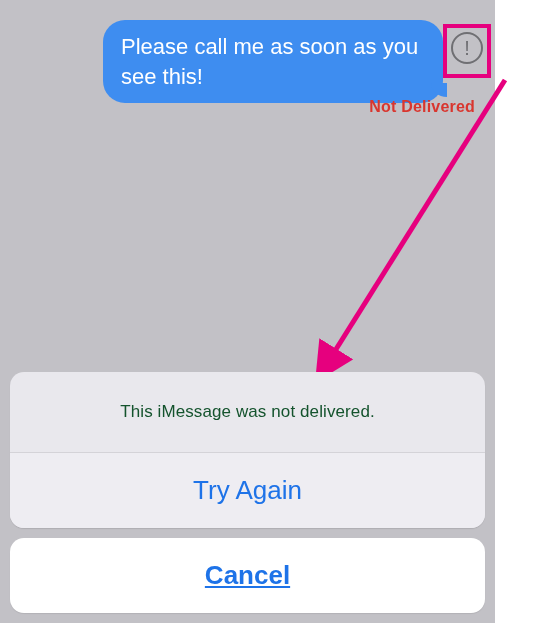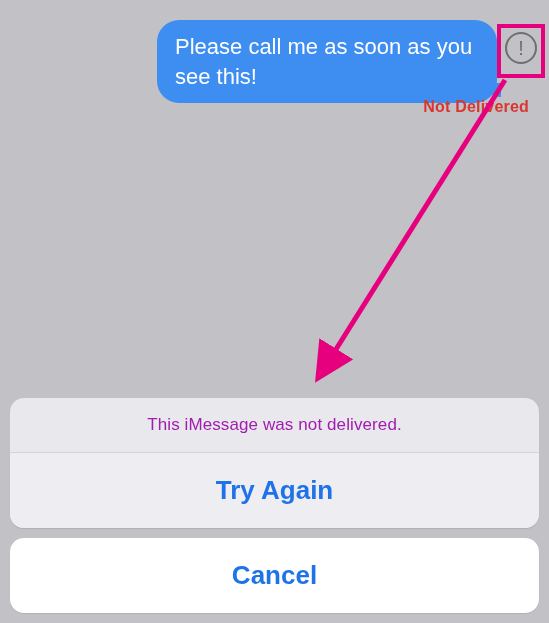--- a/index.html
+++ b/index.html
@@ -1,17 +1,17 @@
 <!DOCTYPE html>
 <html><head>
   <meta charset="utf-8">
   <style>
     * { margin: 0; padding: 0; box-sizing: border-box; }
     html, body { width: 549px; height: 623px; overflow: hidden; font-family: -apple-system, "Helvetica Neue", Helvetica, Arial, sans-serif; }
-    .screen { position: relative; width: 549px; height: 623px; background: #c2c1c6; }
+    .screen { position: relative; width: 495px; height: 623px; background: #c2c1c6; }
     .chat-area { position: relative; width: 100%; height: 100%; }
     .bubble-row { position: absolute; top: 20px; right: 12px; display: flex; align-items: flex-start; }
     .bubble {
       background: #3e8df0; color: #fff; font-size: 22px; line-height: 1.35;
       padding: 12px 18px; border-radius: 22px; max-width: 340px; position: relative;
     }
     .bubble::after {
       content: ""; position: absolute; right: -4px; bottom: 6px;
       width: 16px; height: 14px; background: #3e8df0;
       border-bottom-left-radius: 16px 14px;
@@ -28,32 +28,32 @@
     }
     .sheet-dim { position: absolute; inset: 0; }
     .action-sheet {
       position: absolute; left: 10px; right: 10px; bottom: 10px;
     }
     .sheet-group {
       background: #e9e8ed; border-radius: 14px; overflow: hidden; margin-bottom: 10px;
       box-shadow: 0 1px 1px rgba(0,0,0,.1);
     }
     .sheet-header {
-      text-align: center; color: #a21caf; font-size: 17px; padding: 17px 16px; letter-spacing: 0.1px;
+      text-align: center; color: #14532d; font-size: 17px; padding: 30px 16px; letter-spacing: 0.1px;
     }
     .sheet-item {
       text-align: center; color: #1e73e8; font-size: 26px; padding: 22px 16px;
-      border-top: 1px solid #d4d3d8; background: #eeedf2; cursor: pointer; font-weight: bold;
+      border-top: 1px solid #d4d3d8; background: #eeedf2; cursor: pointer;
     }
     .cancel-group {
       background: #ffffff; border-radius: 14px; overflow: hidden;
       box-shadow: 0 1px 1px rgba(0,0,0,.08);
     }
     .cancel-item {
-      text-align: center; color: #1e73e8; font-size: 26px; font-weight: 700; padding: 22px 16px; cursor: pointer;
+      text-align: center; color: #1e73e8; font-size: 26px; font-weight: 700; padding: 22px 16px; cursor: pointer; text-decoration: underline;
     }
     .annot-arrow { position: absolute; inset: 0; pointer-events: none; }
   </style>
 </head>
 <body>
 
 <div class="screen">
   <div class="chat-area">
 
     <div class="bubble-row">

